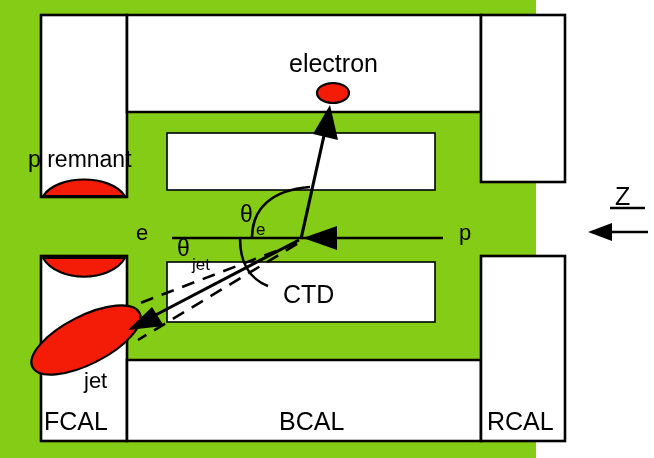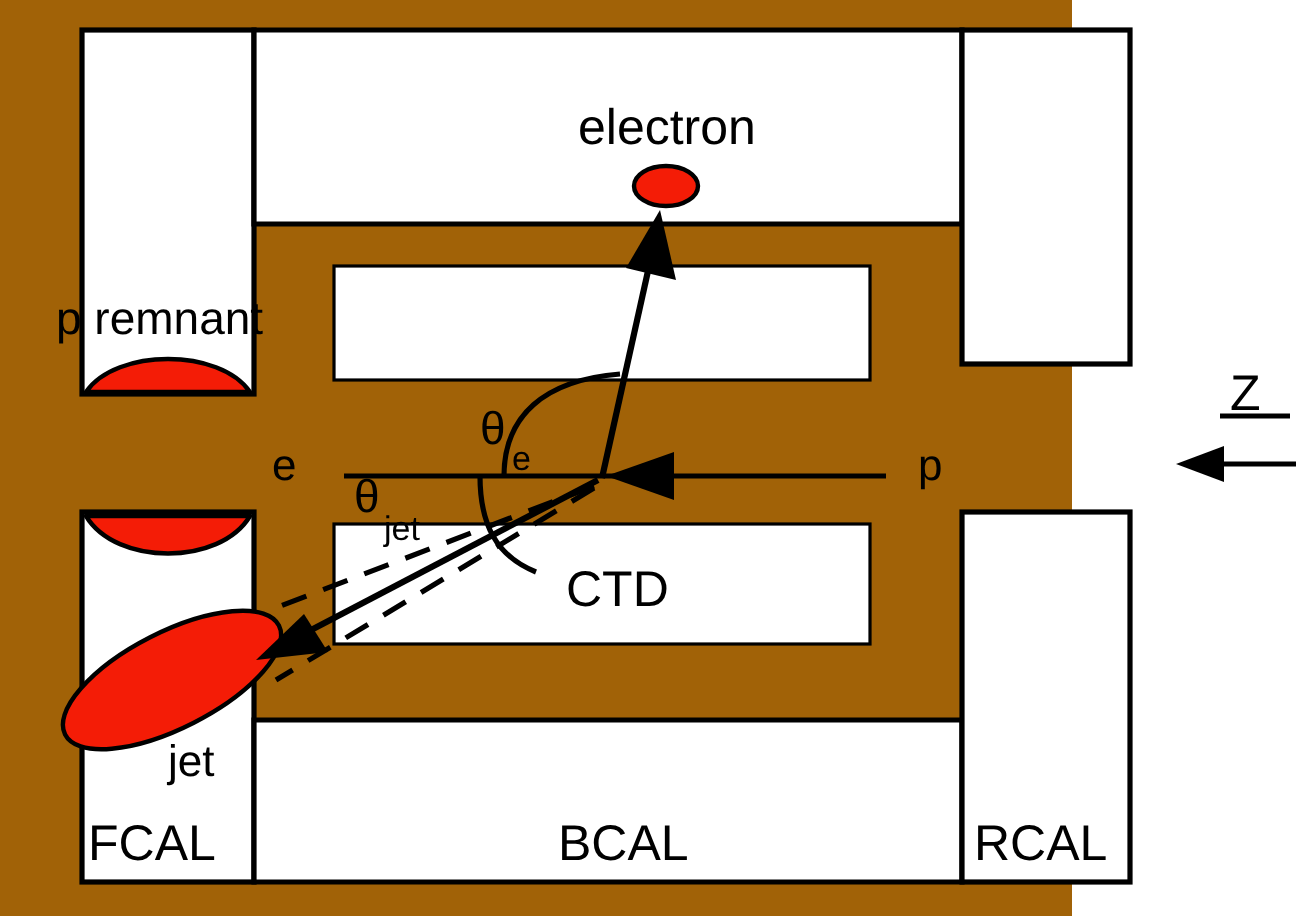--- a/index.html
+++ b/index.html
@@ -10,21 +10,21 @@
   body {
     width: 654px;
     height: 458px;
     overflow: hidden;
     font-family: "Liberation Sans", sans-serif;
   }
   #diagram-root {
     position: relative;
     width: 536px;
     height: 458px;
-    background: #a16207;
+    background: #84cc16;
   }
   svg#zeus-detector-svg {
     display: block;
     width: 654px;
     height: 458px;
   }
   .det-box {
     fill: #ffffff;
     stroke: #000000;
     stroke-width: 2.6;

